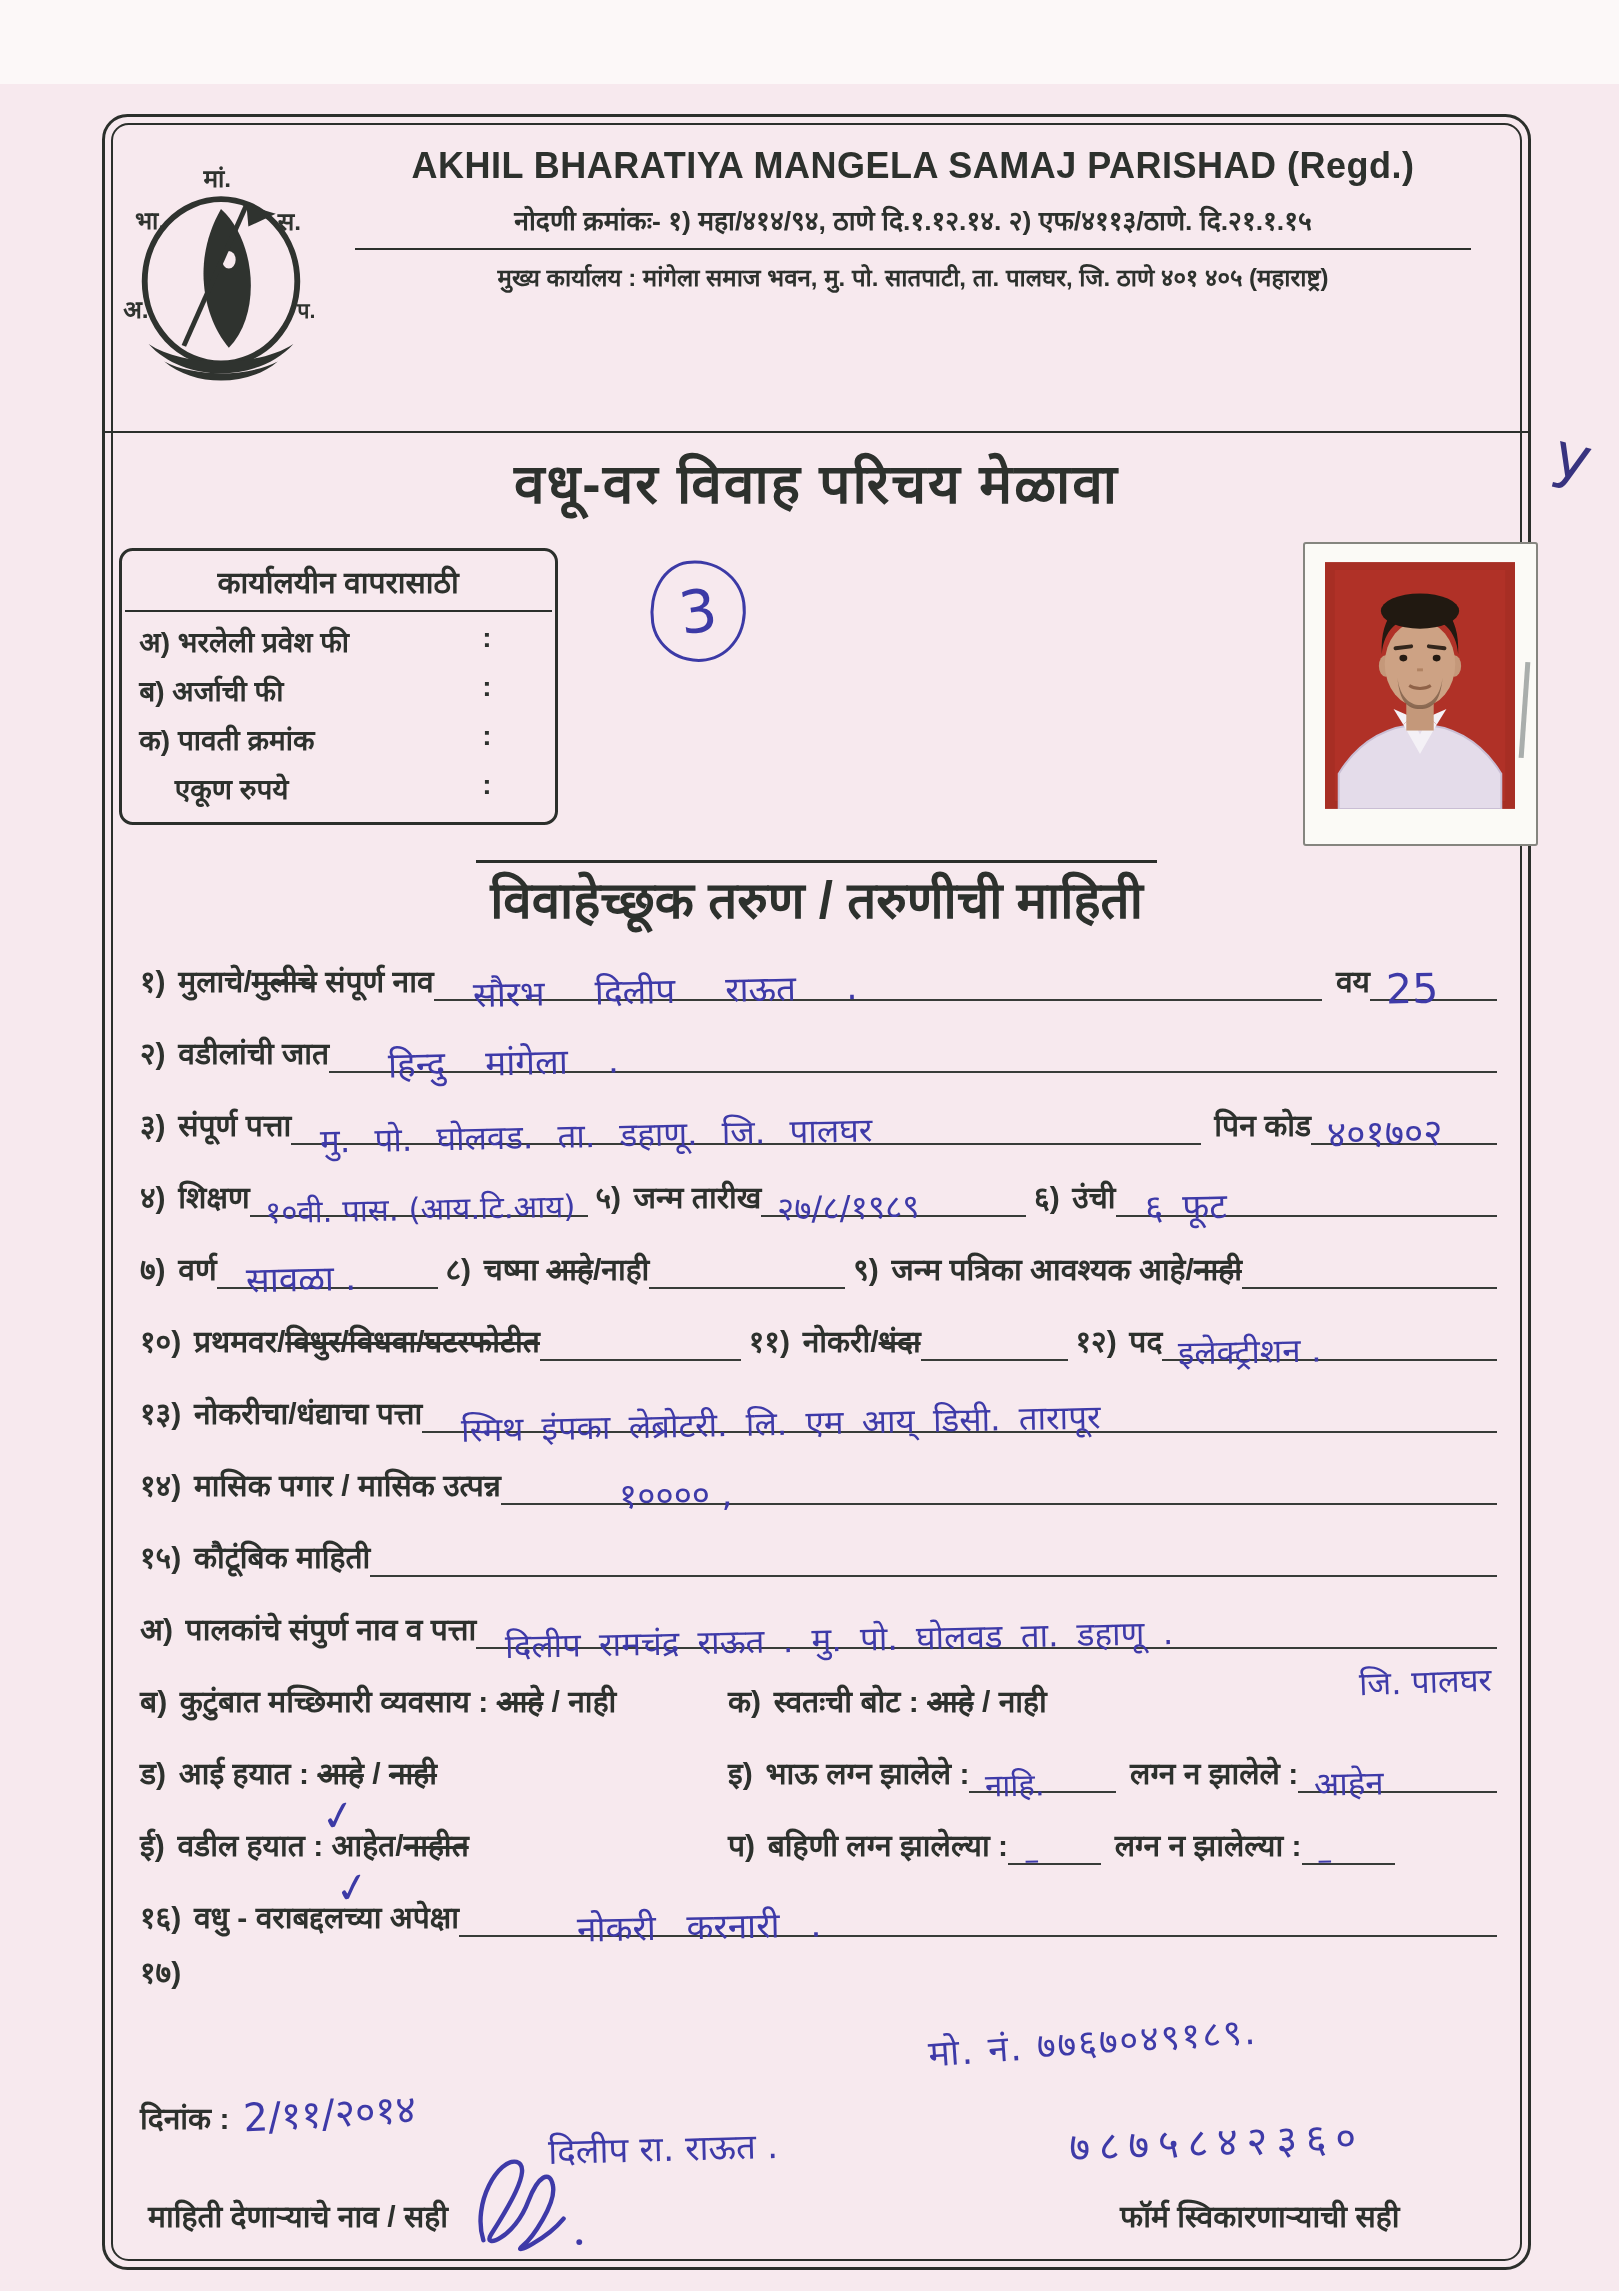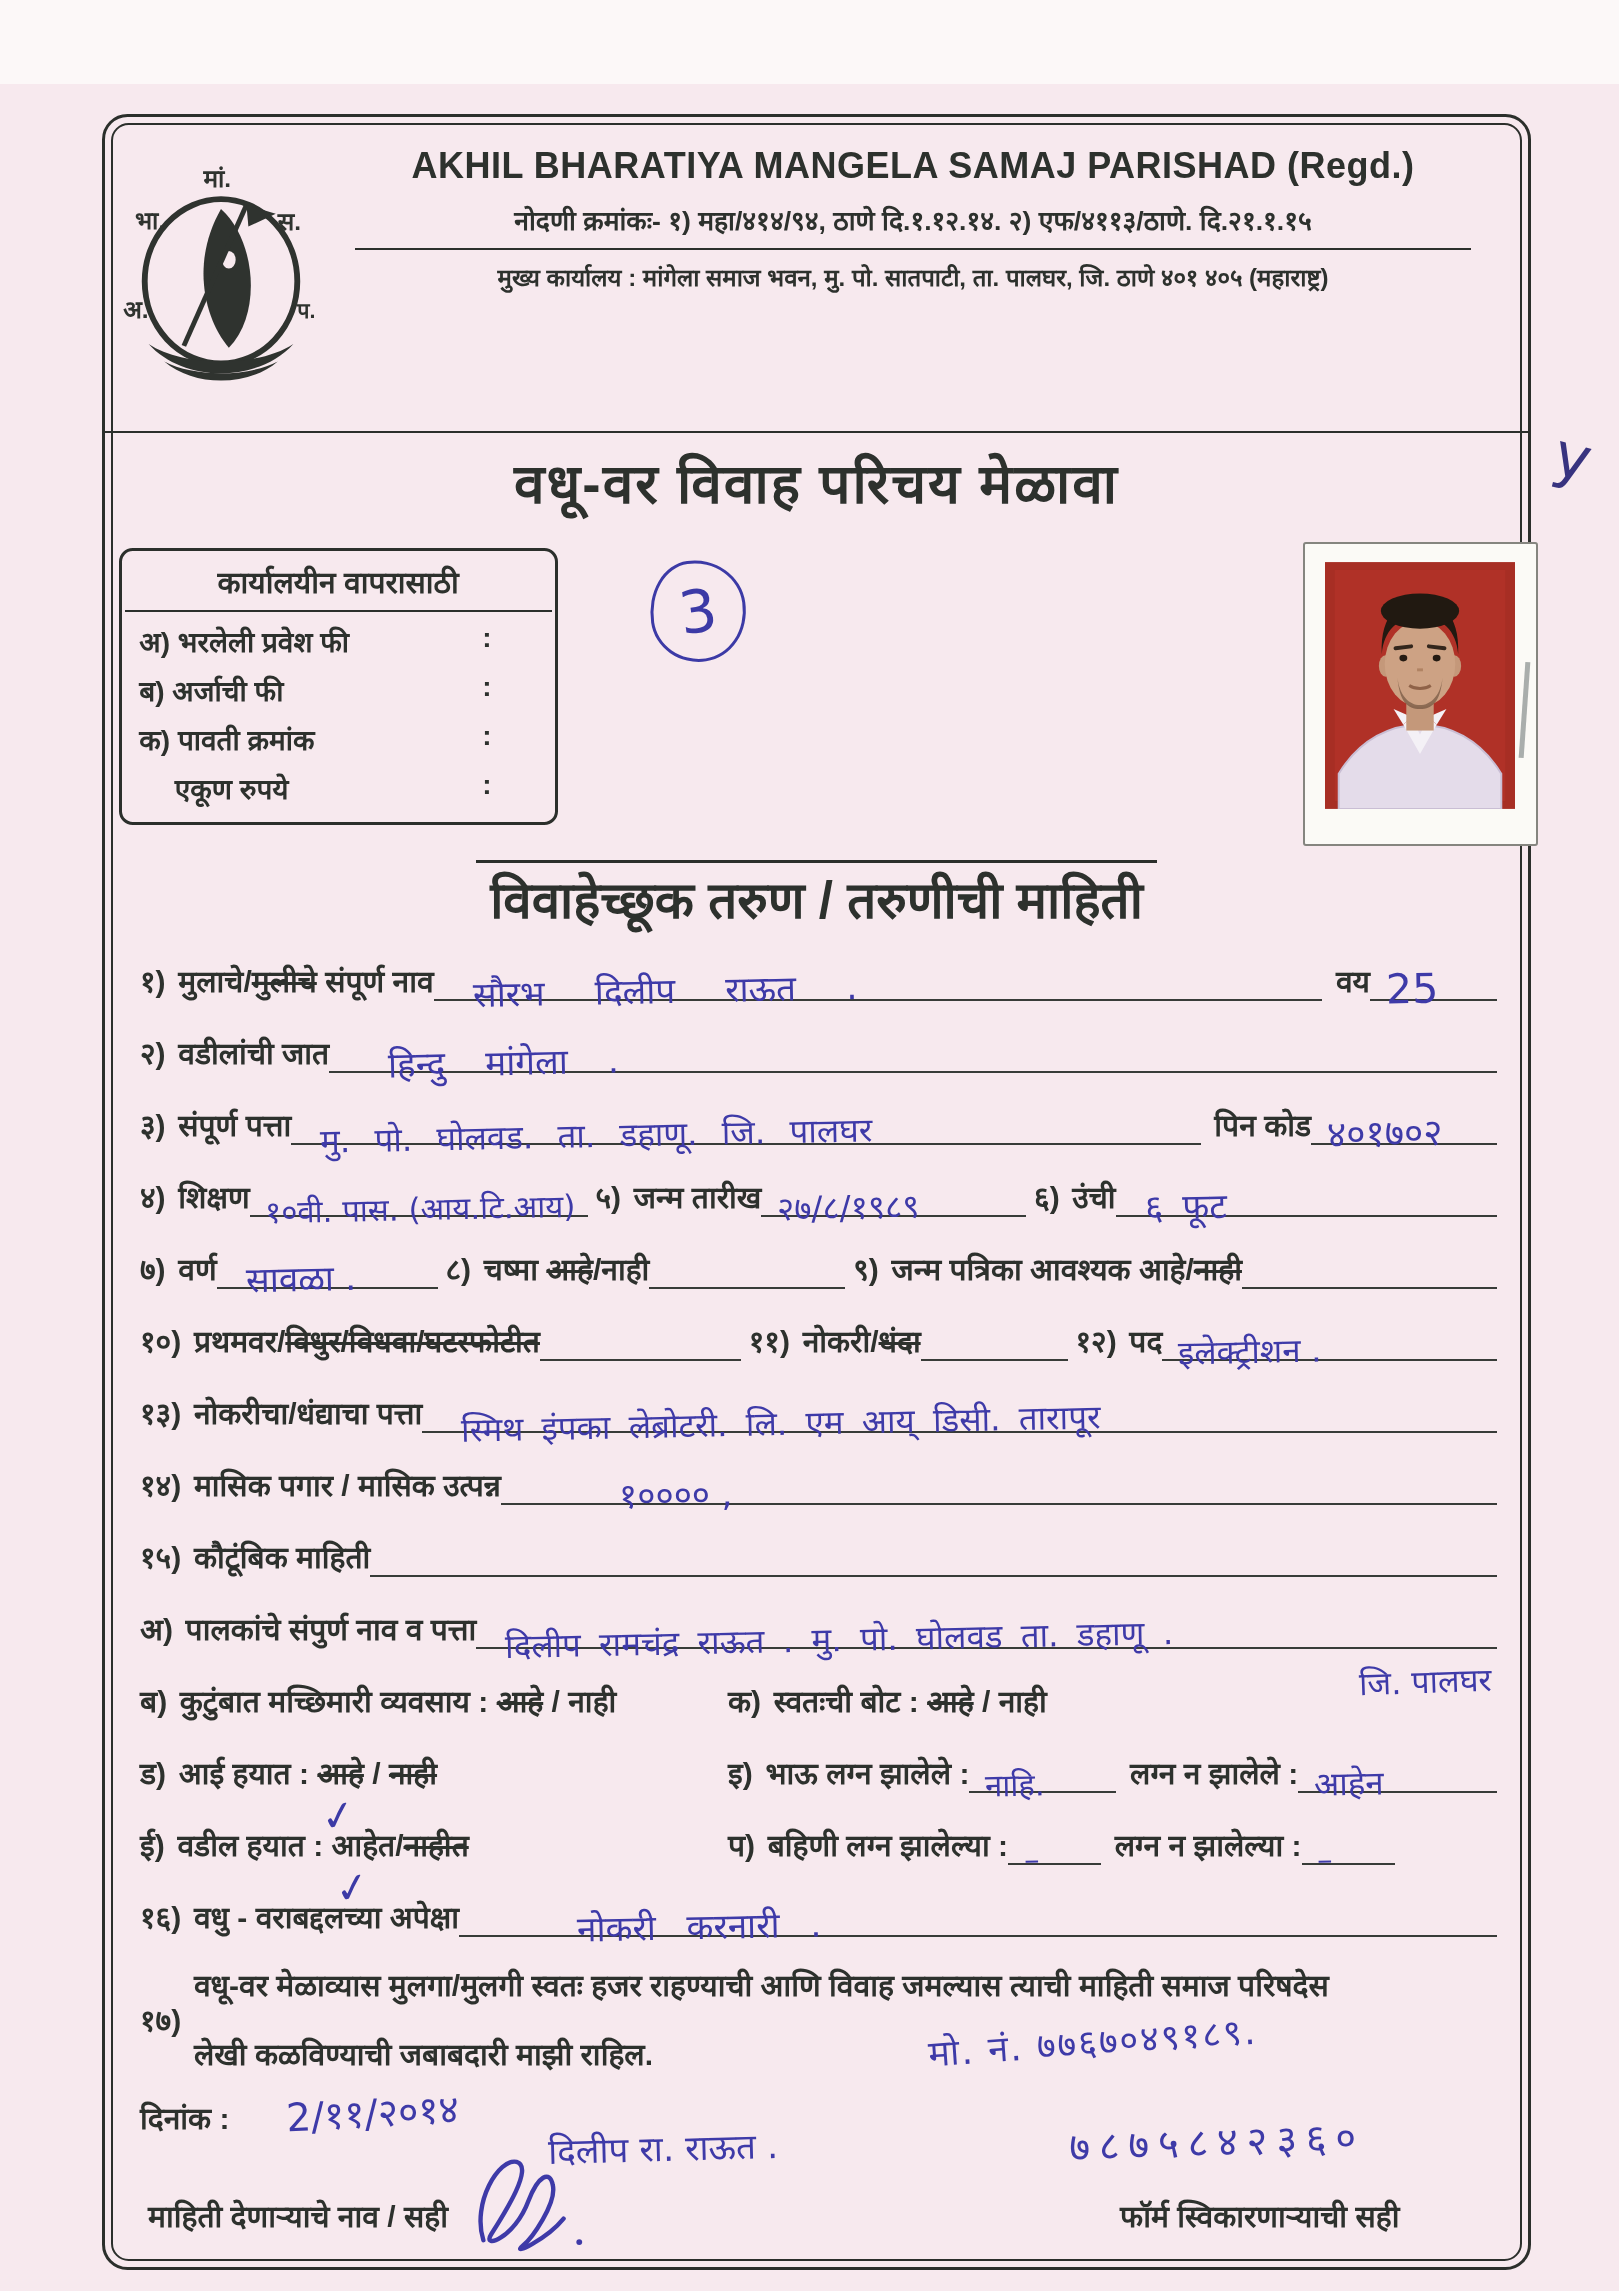--- a/index.html
+++ b/index.html
@@ -71,21 +71,21 @@
   .hw2{position:absolute;right:5.9px;bottom:-55px;color:#3e3aa8;font-weight:normal;
        font-size:32px;font-family:"DejaVu Sans",sans-serif;transform:rotate(-2deg);}
   .col2{position:absolute;left:588px;right:0;bottom:0;display:flex;align-items:flex-end;}
   .row-para{display:flex;font-size:30px;font-weight:bold;margin-top:13.7px;align-items:center;}
   .row-para .ptext div{line-height:69px;}
 
   
   .f-mobile1{position:absolute;left:823px;top:1900px;color:#3e3aa8;font-size:36px;
              font-family:"DejaVu Sans",sans-serif;transform:rotate(-4deg);letter-spacing:2px;}
   .f-date{position:absolute;left:35px;top:1968px;display:flex;align-items:flex-end;
-          font-size:30px;font-weight:bold;gap:43px;}
+          font-size:30px;font-weight:bold;}
   .f-date .hwv{color:#3e3aa8;font-weight:normal;font-size:39px;margin-left:13.7px;
                font-family:"DejaVu Sans",sans-serif;transform:rotate(-3deg);}
   .f-mobile2{position:absolute;left:964px;top:1996px;color:#3e3aa8;font-size:40px;
              font-family:"DejaVu Sans",sans-serif;letter-spacing:8.8px;transform:rotate(-2deg);}
   .f-name{position:absolute;left:443px;top:2007px;color:#3e3aa8;font-size:35px;
           font-family:"DejaVu Sans",sans-serif;transform:rotate(-1.5deg);}
   .f-sig{position:absolute;left:349px;top:2025px;}
   .f-sign-left{position:absolute;left:43px;top:2078px;font-size:30px;font-weight:bold;}
   .f-sign-right{position:absolute;left:1015px;top:2078px;font-size:30px;font-weight:bold;}
 </style>
@@ -330,24 +330,20 @@
       <div class="row">
         <span class="num">१६)</span>
         <span>वधु - वराबद्दलच्या अपेक्षा</span>
         <span class="fill">
             <span class="hw ws20 pl120">नोकरी करनारी .</span>
           </span>
       </div>
 
       <div class="row-para">
         <span class="num">१७)</span>
-        <span class="ptext">
-          <div>वधू-वर मेळाव्यास मुलगा/मुलगी स्वतः हजर राहण्याची आणि विवाह जमल्यास त्याची माहिती समाज परिषदेस</div>
-          <div>लेखी कळविण्याची जबाबदारी माझी राहिल.</div>
-        </span>
       </div>
     </div>
 
     <div class="f-mobile1">मो. नं. ७७६७०४९१८९.</div>
     <div class="f-date">
       <span>दिनांक :</span>
       <span class="hwv">2/११/२०१४</span>
     </div>
     <div class="f-mobile2">७८७५८४२३६०</div>
     <div class="f-name">दिलीप रा. राऊत .</div>

